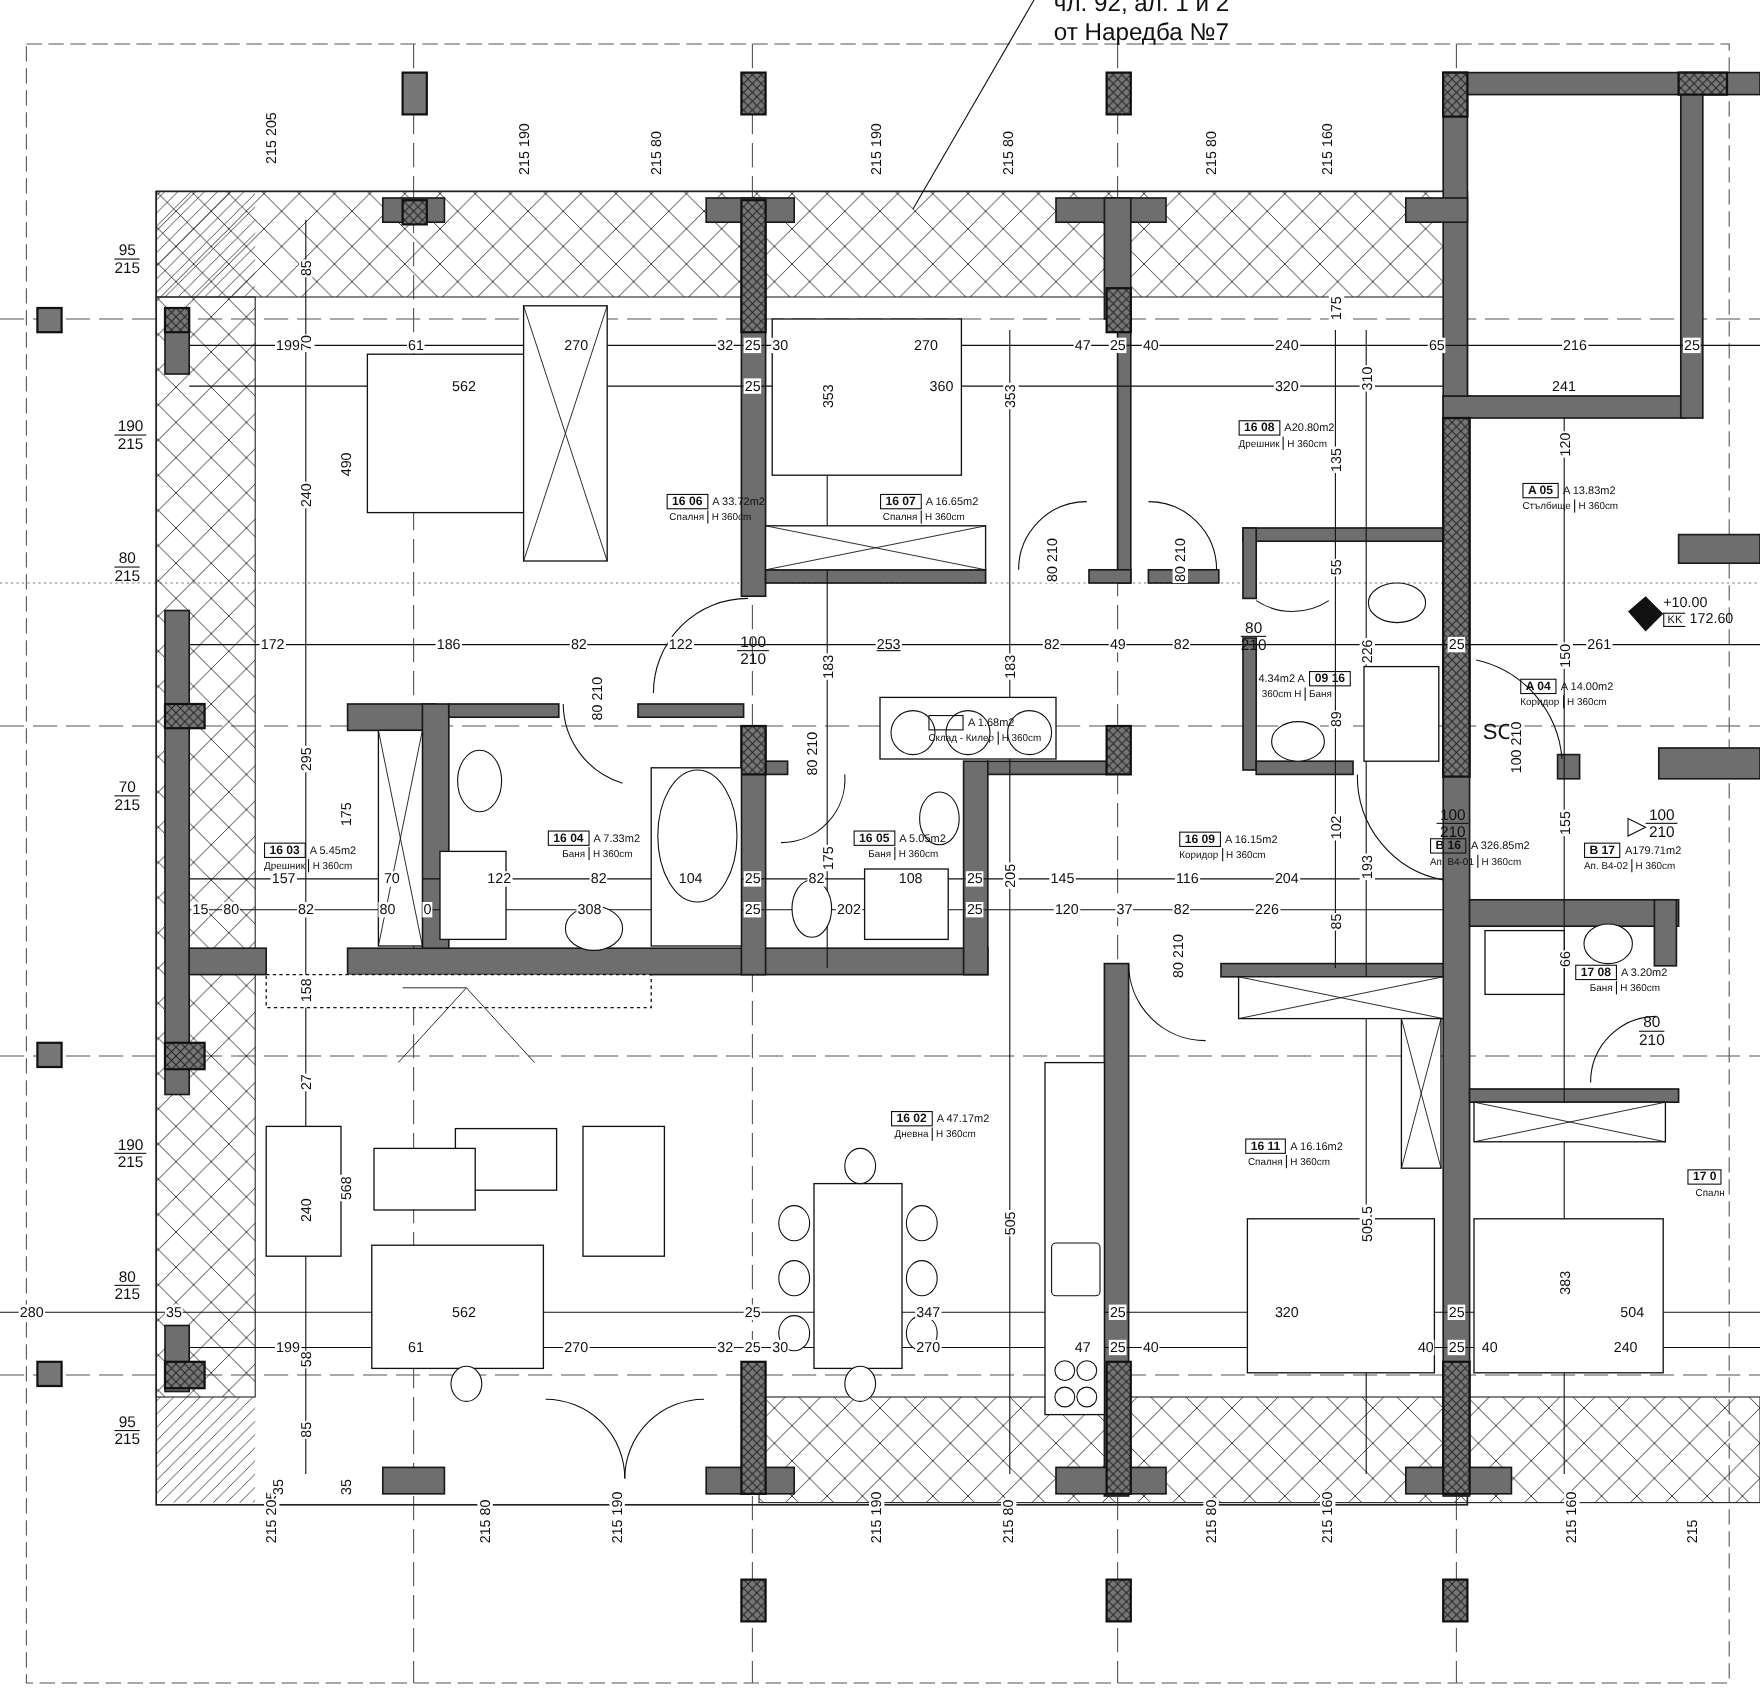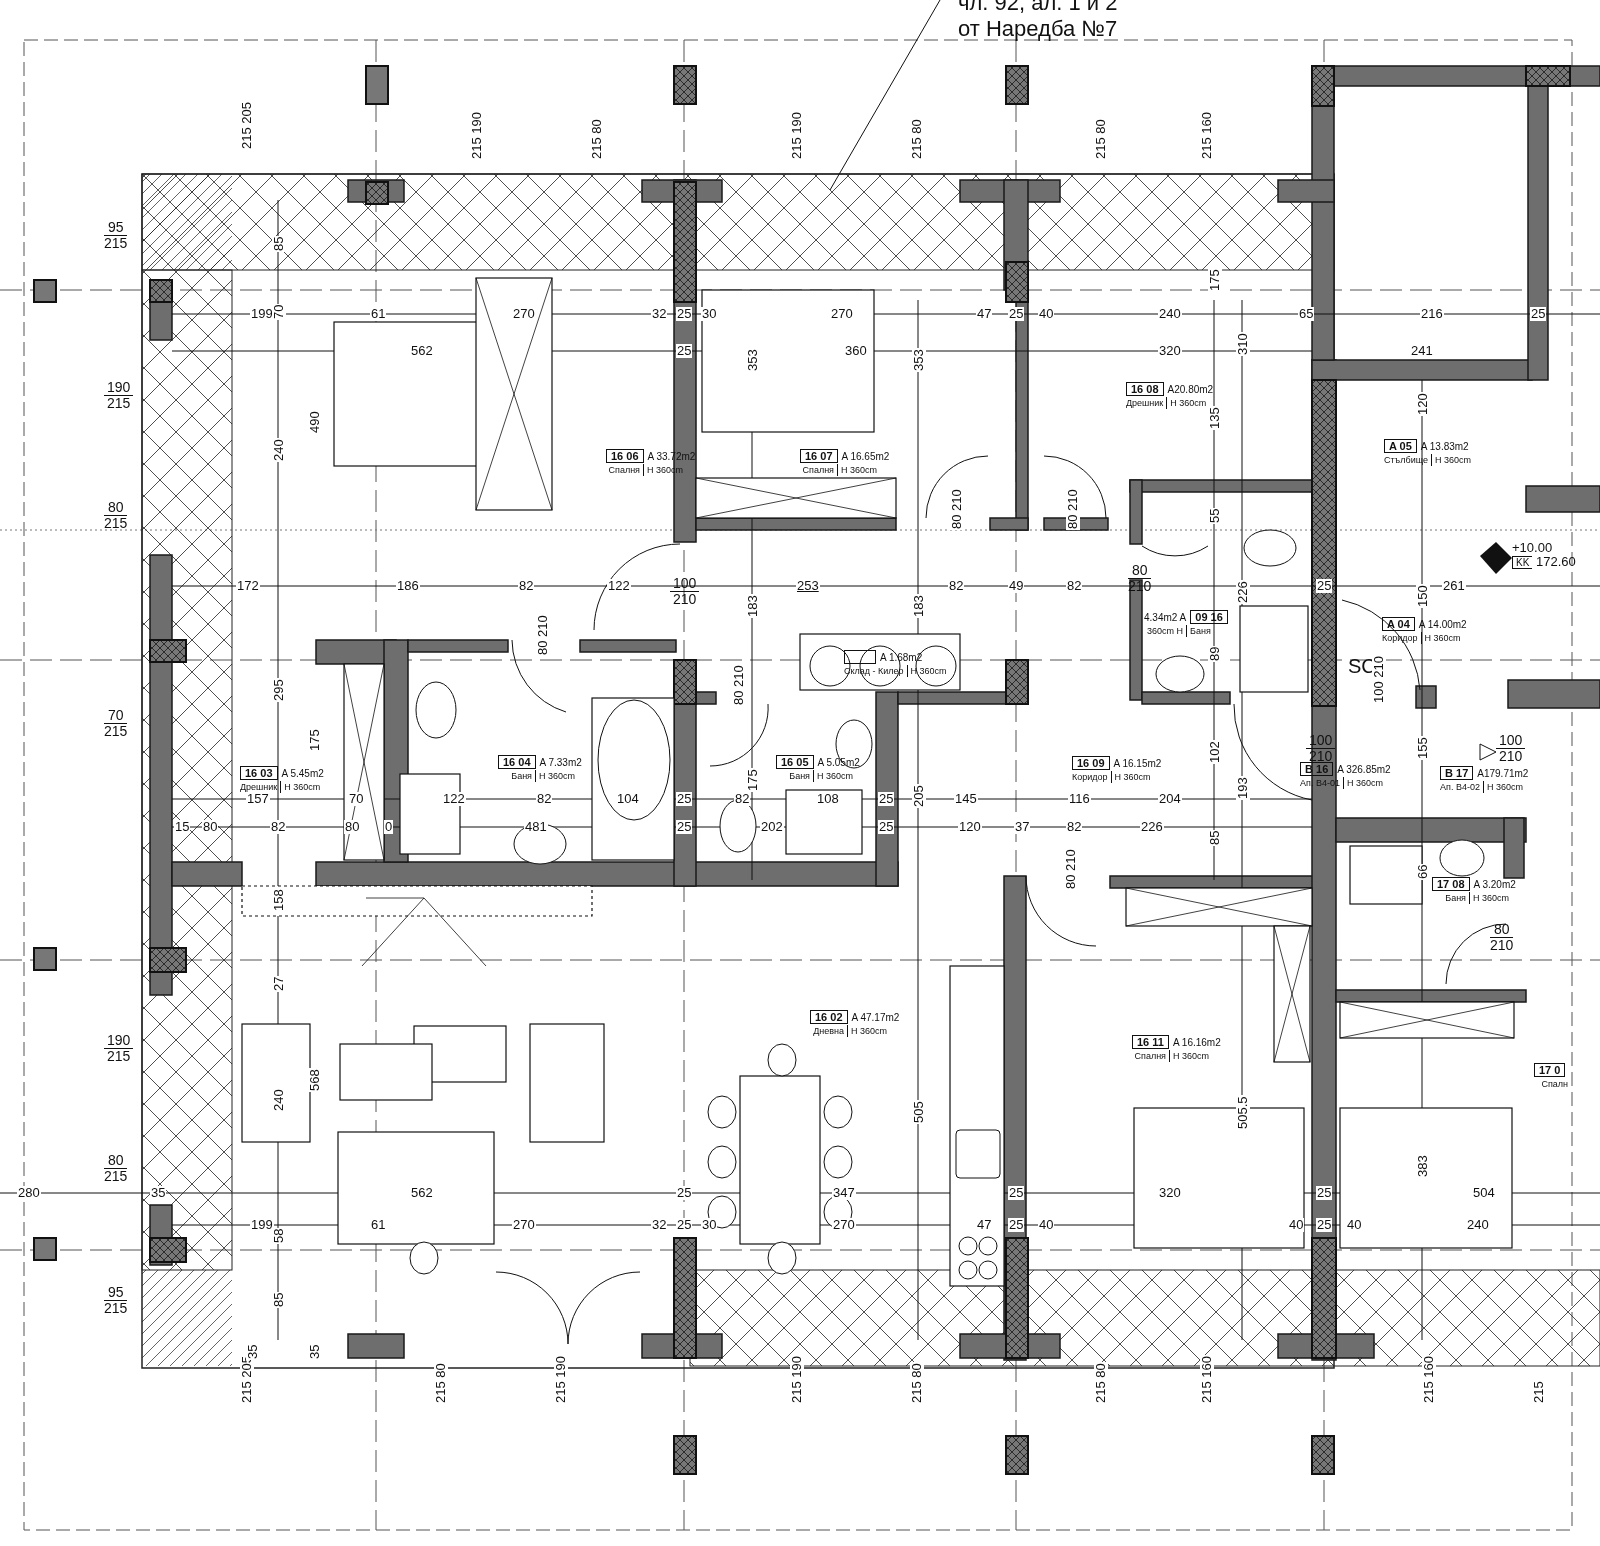--- a/index.html
+++ b/index.html
@@ -481,21 +481,21 @@
 <div class="dim" style="left:878px;top:792px;">25</div>
 <div class="dim" style="left:954px;top:792px;">145</div>
 <div class="dim" style="left:1068px;top:792px;">116</div>
 <div class="dim" style="left:1158px;top:792px;">204</div>
 
 <div class="dim" style="left:174px;top:820px;">15</div>
 <div class="dim" style="left:202px;top:820px;">80</div>
 <div class="dim" style="left:270px;top:820px;">82</div>
 <div class="dim" style="left:344px;top:820px;">80</div>
 <div class="dim" style="left:384px;top:820px;">0</div>
-<div class="dim" style="left:524px;top:820px;">481</div>
+<div class="dim" style="left:524px;top:820px;">308</div>
 <div class="dim" style="left:676px;top:820px;">25</div>
 <div class="dim" style="left:760px;top:820px;">202</div>
 <div class="dim" style="left:878px;top:820px;">25</div>
 <div class="dim" style="left:958px;top:820px;">120</div>
 <div class="dim" style="left:1014px;top:820px;">37</div>
 <div class="dim" style="left:1066px;top:820px;">82</div>
 <div class="dim" style="left:1140px;top:820px;">226</div>
 
 <div class="dim" style="left:4px;top:1186px;margin-left:13px;">280</div>
 <div class="dim" style="left:150px;top:1186px;">35</div>

